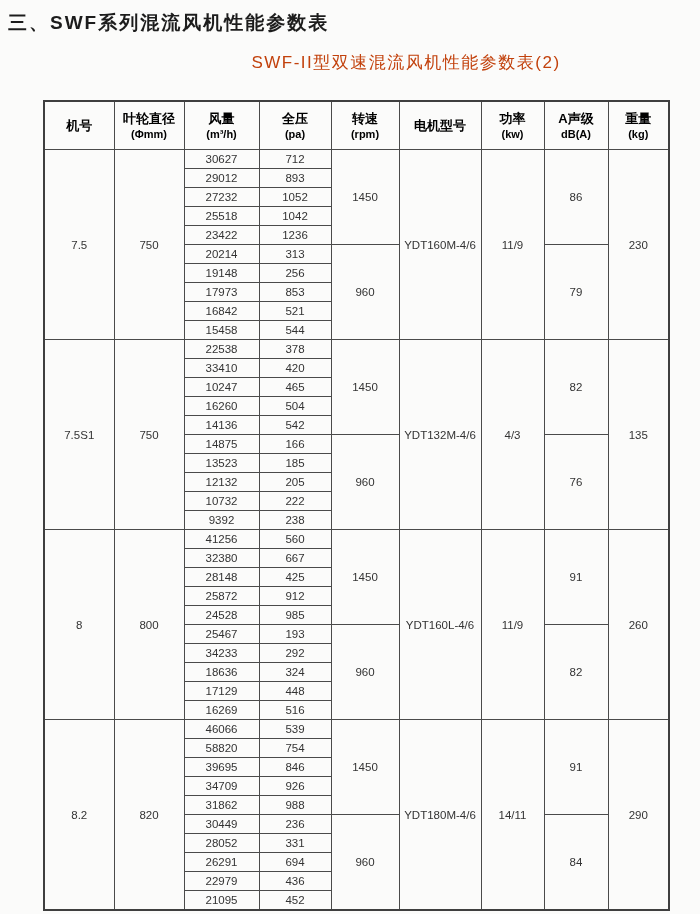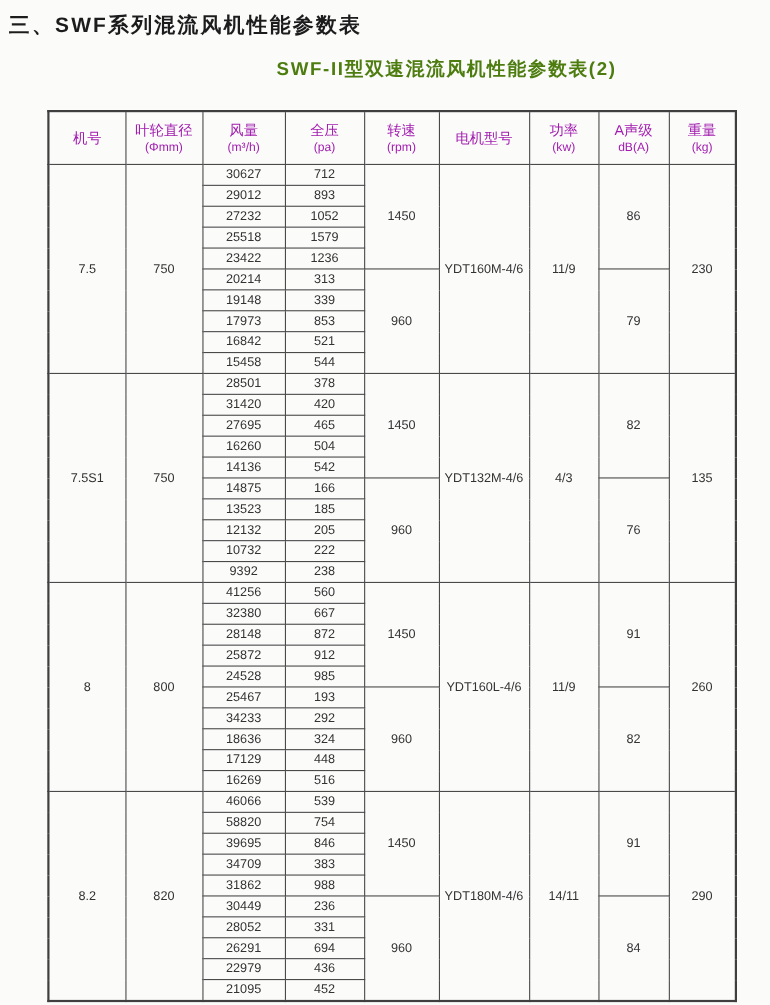--- a/index.html
+++ b/index.html
@@ -21,22 +21,22 @@
   .main-title {
     font-size: 19px;
     font-weight: bold;
     color: #1c1c1c;
     letter-spacing: 2px;
     margin: 0;
     padding: 10px 0 0 8px;
   }
   .sub-title {
     font-size: 17px;
-    font-weight: bold;
-    color: #4d7c0f;
+    font-weight: normal;
+    color: #c2410c;
     letter-spacing: 1.5px;
     text-align: center;
     margin: 0;
     padding: 15px 0 0 112px;
   }
   table.perf {
     border-collapse: collapse;
     table-layout: fixed;
     width: 625px;
     margin: 26px 0 0 43px;
@@ -46,22 +46,22 @@
   table.perf td {
     border: 1px solid #4a4a4a;
     text-align: center;
     vertical-align: middle;
     padding: 0;
     overflow: hidden;
     white-space: nowrap;
   }
   thead th {
     height: 47px;
-    font-weight: normal;
-    color: #a21caf;
+    font-weight: bold;
+    color: #000000;
   }
   .h-name { font-size: 13px; line-height: 16px; }
   .h-unit { font-size: 11px; line-height: 14px; }
   tbody td {
     height: 18px;
     font-size: 11.5px;
     color: #333;
   }
   td.cell-model, td.cell-diameter, td.cell-motor,
   td.cell-power, td.cell-weight, td.cell-rpm, td.cell-noise {
@@ -141,65 +141,65 @@
         <tr>
           <td class="cell-flow">29012</td>
           <td class="cell-pressure">893</td>
         </tr>
         <tr>
           <td class="cell-flow">27232</td>
           <td class="cell-pressure">1052</td>
         </tr>
         <tr>
           <td class="cell-flow">25518</td>
-          <td class="cell-pressure">1579</td>
+          <td class="cell-pressure">1042</td>
         </tr>
         <tr>
           <td class="cell-flow">23422</td>
           <td class="cell-pressure">1236</td>
         </tr>
         <tr>
           <td class="cell-flow">20214</td>
           <td class="cell-pressure">313</td>
           <td class="cell-rpm" rowspan="5">960</td>
           <td class="cell-noise" rowspan="5">79</td>
         </tr>
         <tr>
           <td class="cell-flow">19148</td>
-          <td class="cell-pressure">339</td>
+          <td class="cell-pressure">256</td>
         </tr>
         <tr>
           <td class="cell-flow">17973</td>
           <td class="cell-pressure">853</td>
         </tr>
         <tr>
           <td class="cell-flow">16842</td>
           <td class="cell-pressure">521</td>
         </tr>
         <tr>
           <td class="cell-flow">15458</td>
           <td class="cell-pressure">544</td>
         </tr>
         <tr>
           <td class="cell-model" rowspan="10">7.5S1</td>
           <td class="cell-diameter" rowspan="10">750</td>
-          <td class="cell-flow">28501</td>
+          <td class="cell-flow">22538</td>
           <td class="cell-pressure">378</td>
           <td class="cell-rpm" rowspan="5">1450</td>
           <td class="cell-motor" rowspan="10">YDT132M-4/6</td>
           <td class="cell-power" rowspan="10">4/3</td>
           <td class="cell-noise" rowspan="5">82</td>
           <td class="cell-weight" rowspan="10">135</td>
         </tr>
         <tr>
-          <td class="cell-flow">31420</td>
+          <td class="cell-flow">33410</td>
           <td class="cell-pressure">420</td>
         </tr>
         <tr>
-          <td class="cell-flow">27695</td>
+          <td class="cell-flow">10247</td>
           <td class="cell-pressure">465</td>
         </tr>
         <tr>
           <td class="cell-flow">16260</td>
           <td class="cell-pressure">504</td>
         </tr>
         <tr>
           <td class="cell-flow">14136</td>
           <td class="cell-pressure">542</td>
         </tr>
@@ -235,21 +235,21 @@
           <td class="cell-power" rowspan="10">11/9</td>
           <td class="cell-noise" rowspan="5">91</td>
           <td class="cell-weight" rowspan="10">260</td>
         </tr>
         <tr>
           <td class="cell-flow">32380</td>
           <td class="cell-pressure">667</td>
         </tr>
         <tr>
           <td class="cell-flow">28148</td>
-          <td class="cell-pressure">872</td>
+          <td class="cell-pressure">425</td>
         </tr>
         <tr>
           <td class="cell-flow">25872</td>
           <td class="cell-pressure">912</td>
         </tr>
         <tr>
           <td class="cell-flow">24528</td>
           <td class="cell-pressure">985</td>
         </tr>
         <tr>
@@ -288,21 +288,21 @@
         <tr>
           <td class="cell-flow">58820</td>
           <td class="cell-pressure">754</td>
         </tr>
         <tr>
           <td class="cell-flow">39695</td>
           <td class="cell-pressure">846</td>
         </tr>
         <tr>
           <td class="cell-flow">34709</td>
-          <td class="cell-pressure">383</td>
+          <td class="cell-pressure">926</td>
         </tr>
         <tr>
           <td class="cell-flow">31862</td>
           <td class="cell-pressure">988</td>
         </tr>
         <tr>
           <td class="cell-flow">30449</td>
           <td class="cell-pressure">236</td>
           <td class="cell-rpm" rowspan="5">960</td>
           <td class="cell-noise" rowspan="5">84</td>

